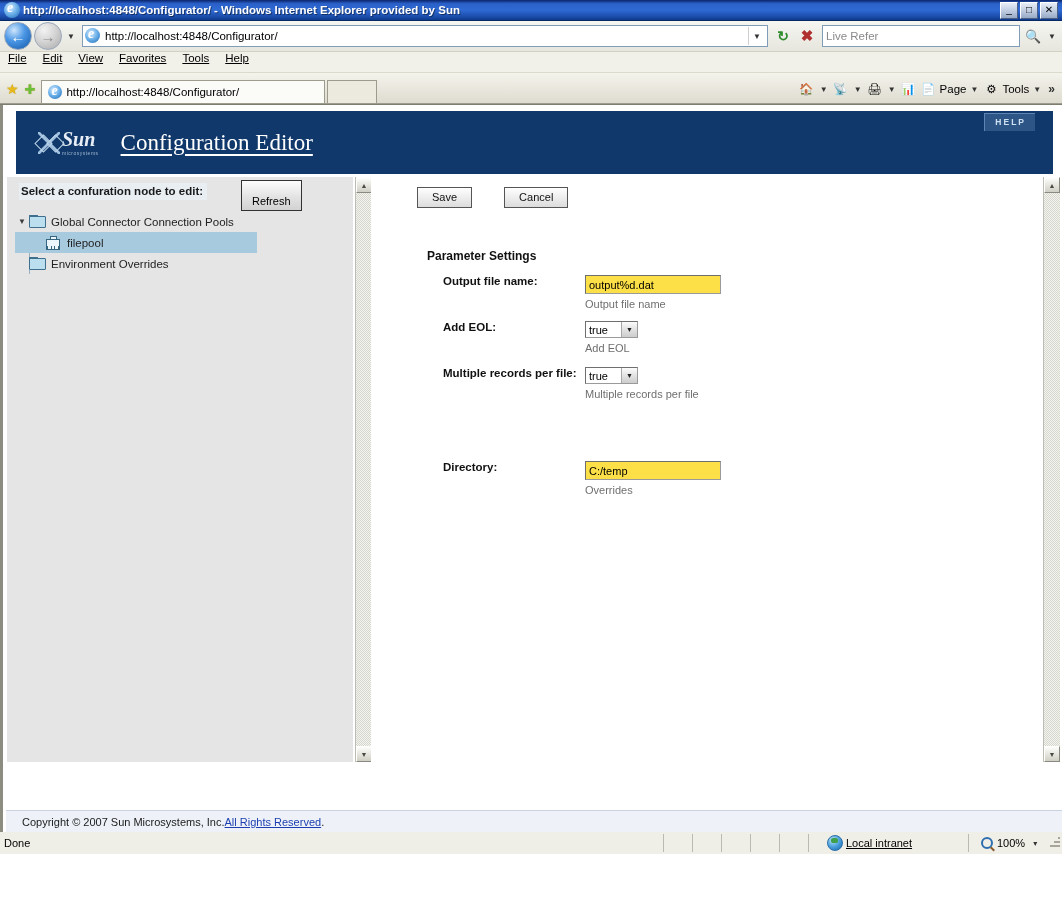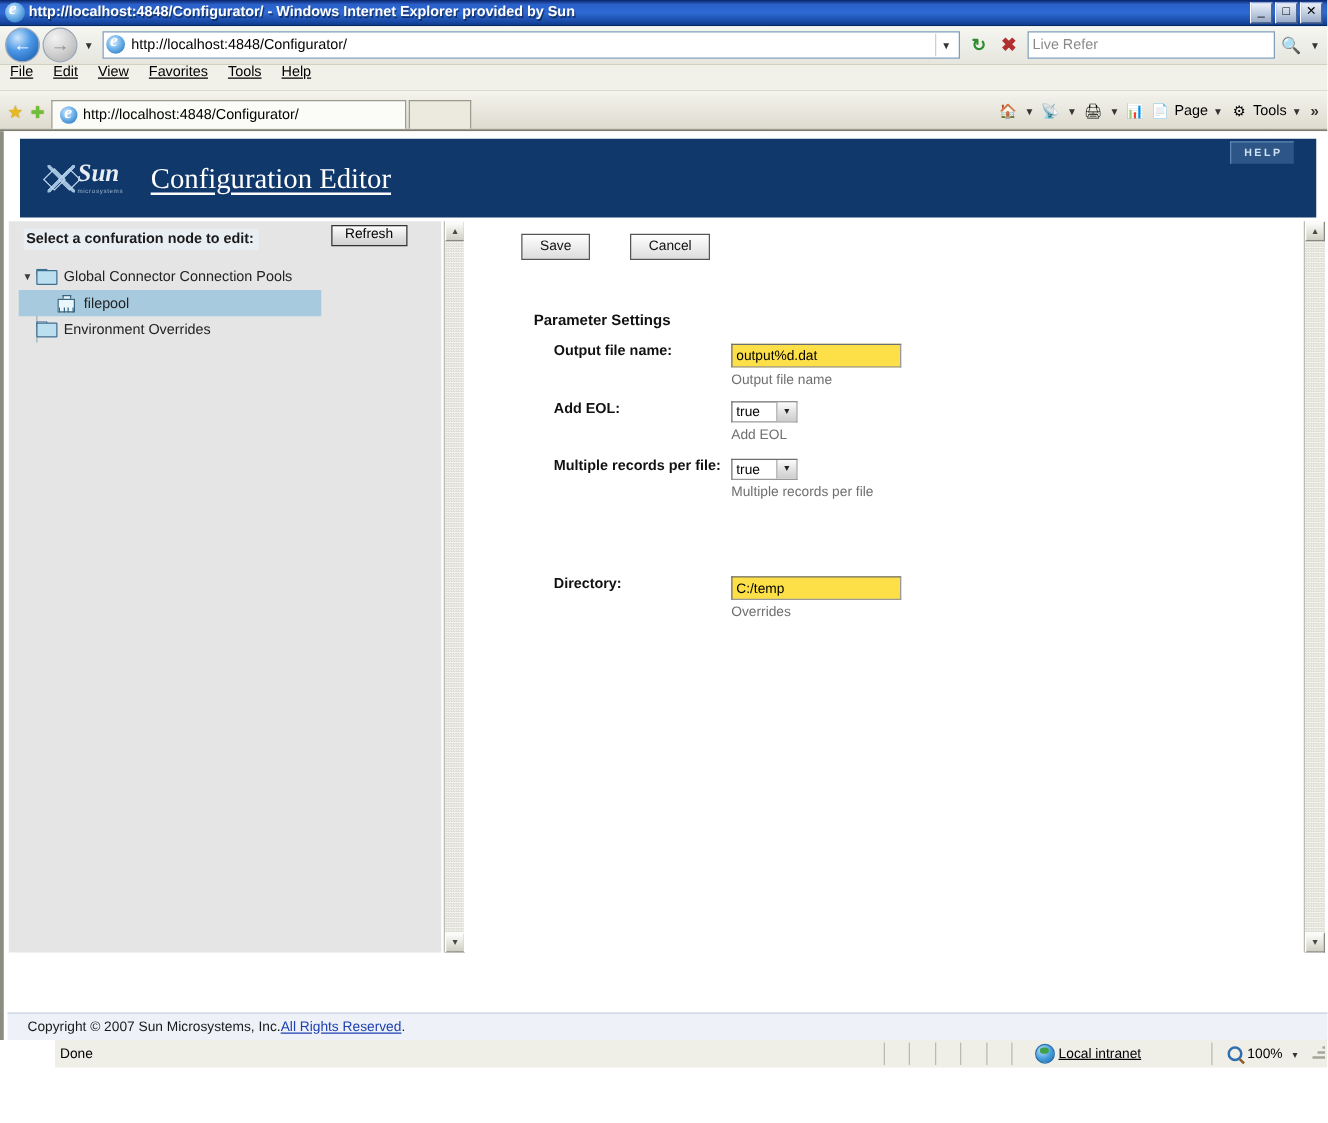--- a/index.html
+++ b/index.html
@@ -238,24 +238,24 @@
     width: 346px; height: 585px;
     background: #e5e5e5;
     overflow: hidden;
   }
   .tree-header {
     position:absolute; left: 12px; top: 6px;
     font-weight: bold; font-size: 11.5px; color: #1a1a1a;
     background: #e9eef3; padding: 2px 4px 3px 2px;
   }
   .refresh-btn {
-    position: absolute; left: 258px; top: 3px;
+    position: absolute; left: 234px; top: 3px;
     background: linear-gradient(to bottom,#fdfdfd,#e3e3e3 55%,#d2d2d2);
     border: 1px solid #333;
-    font-size: 11px; padding: 0 10px 3px;
+    font-size: 11px; padding: 14px 10px 3px;
     color:#000;
   }
   .tree {
     position: absolute; left: 8px; top: 34px;
     width: 300px;
   }
   .tree-row {
     height: 21px; display:flex; align-items:center;
     position: relative; padding-left: 0;
     font-size: 11.5px; color:#222;
@@ -386,21 +386,20 @@
     box-sizing: border-box;
   }
   .page-footer a { color:#1b3fb0; }
 
   
   .statusbar {
     height: 22px; background: #efeee7;
     border-top: 1px solid #a9a79a;
     display:flex; align-items:center;
     font-size: 11px;
-    margin-left: 44px;
   }
   .status-text {
     flex: 0 0 auto; padding-left: 4px; width: 664px;
     border-right: 1px solid #bcbab0;
     height: 18px; line-height: 18px;
     box-sizing: border-box;
   }
   .status-seg {
     width: 29px; height: 18px;
     border-right: 1px solid #bcbab0;

